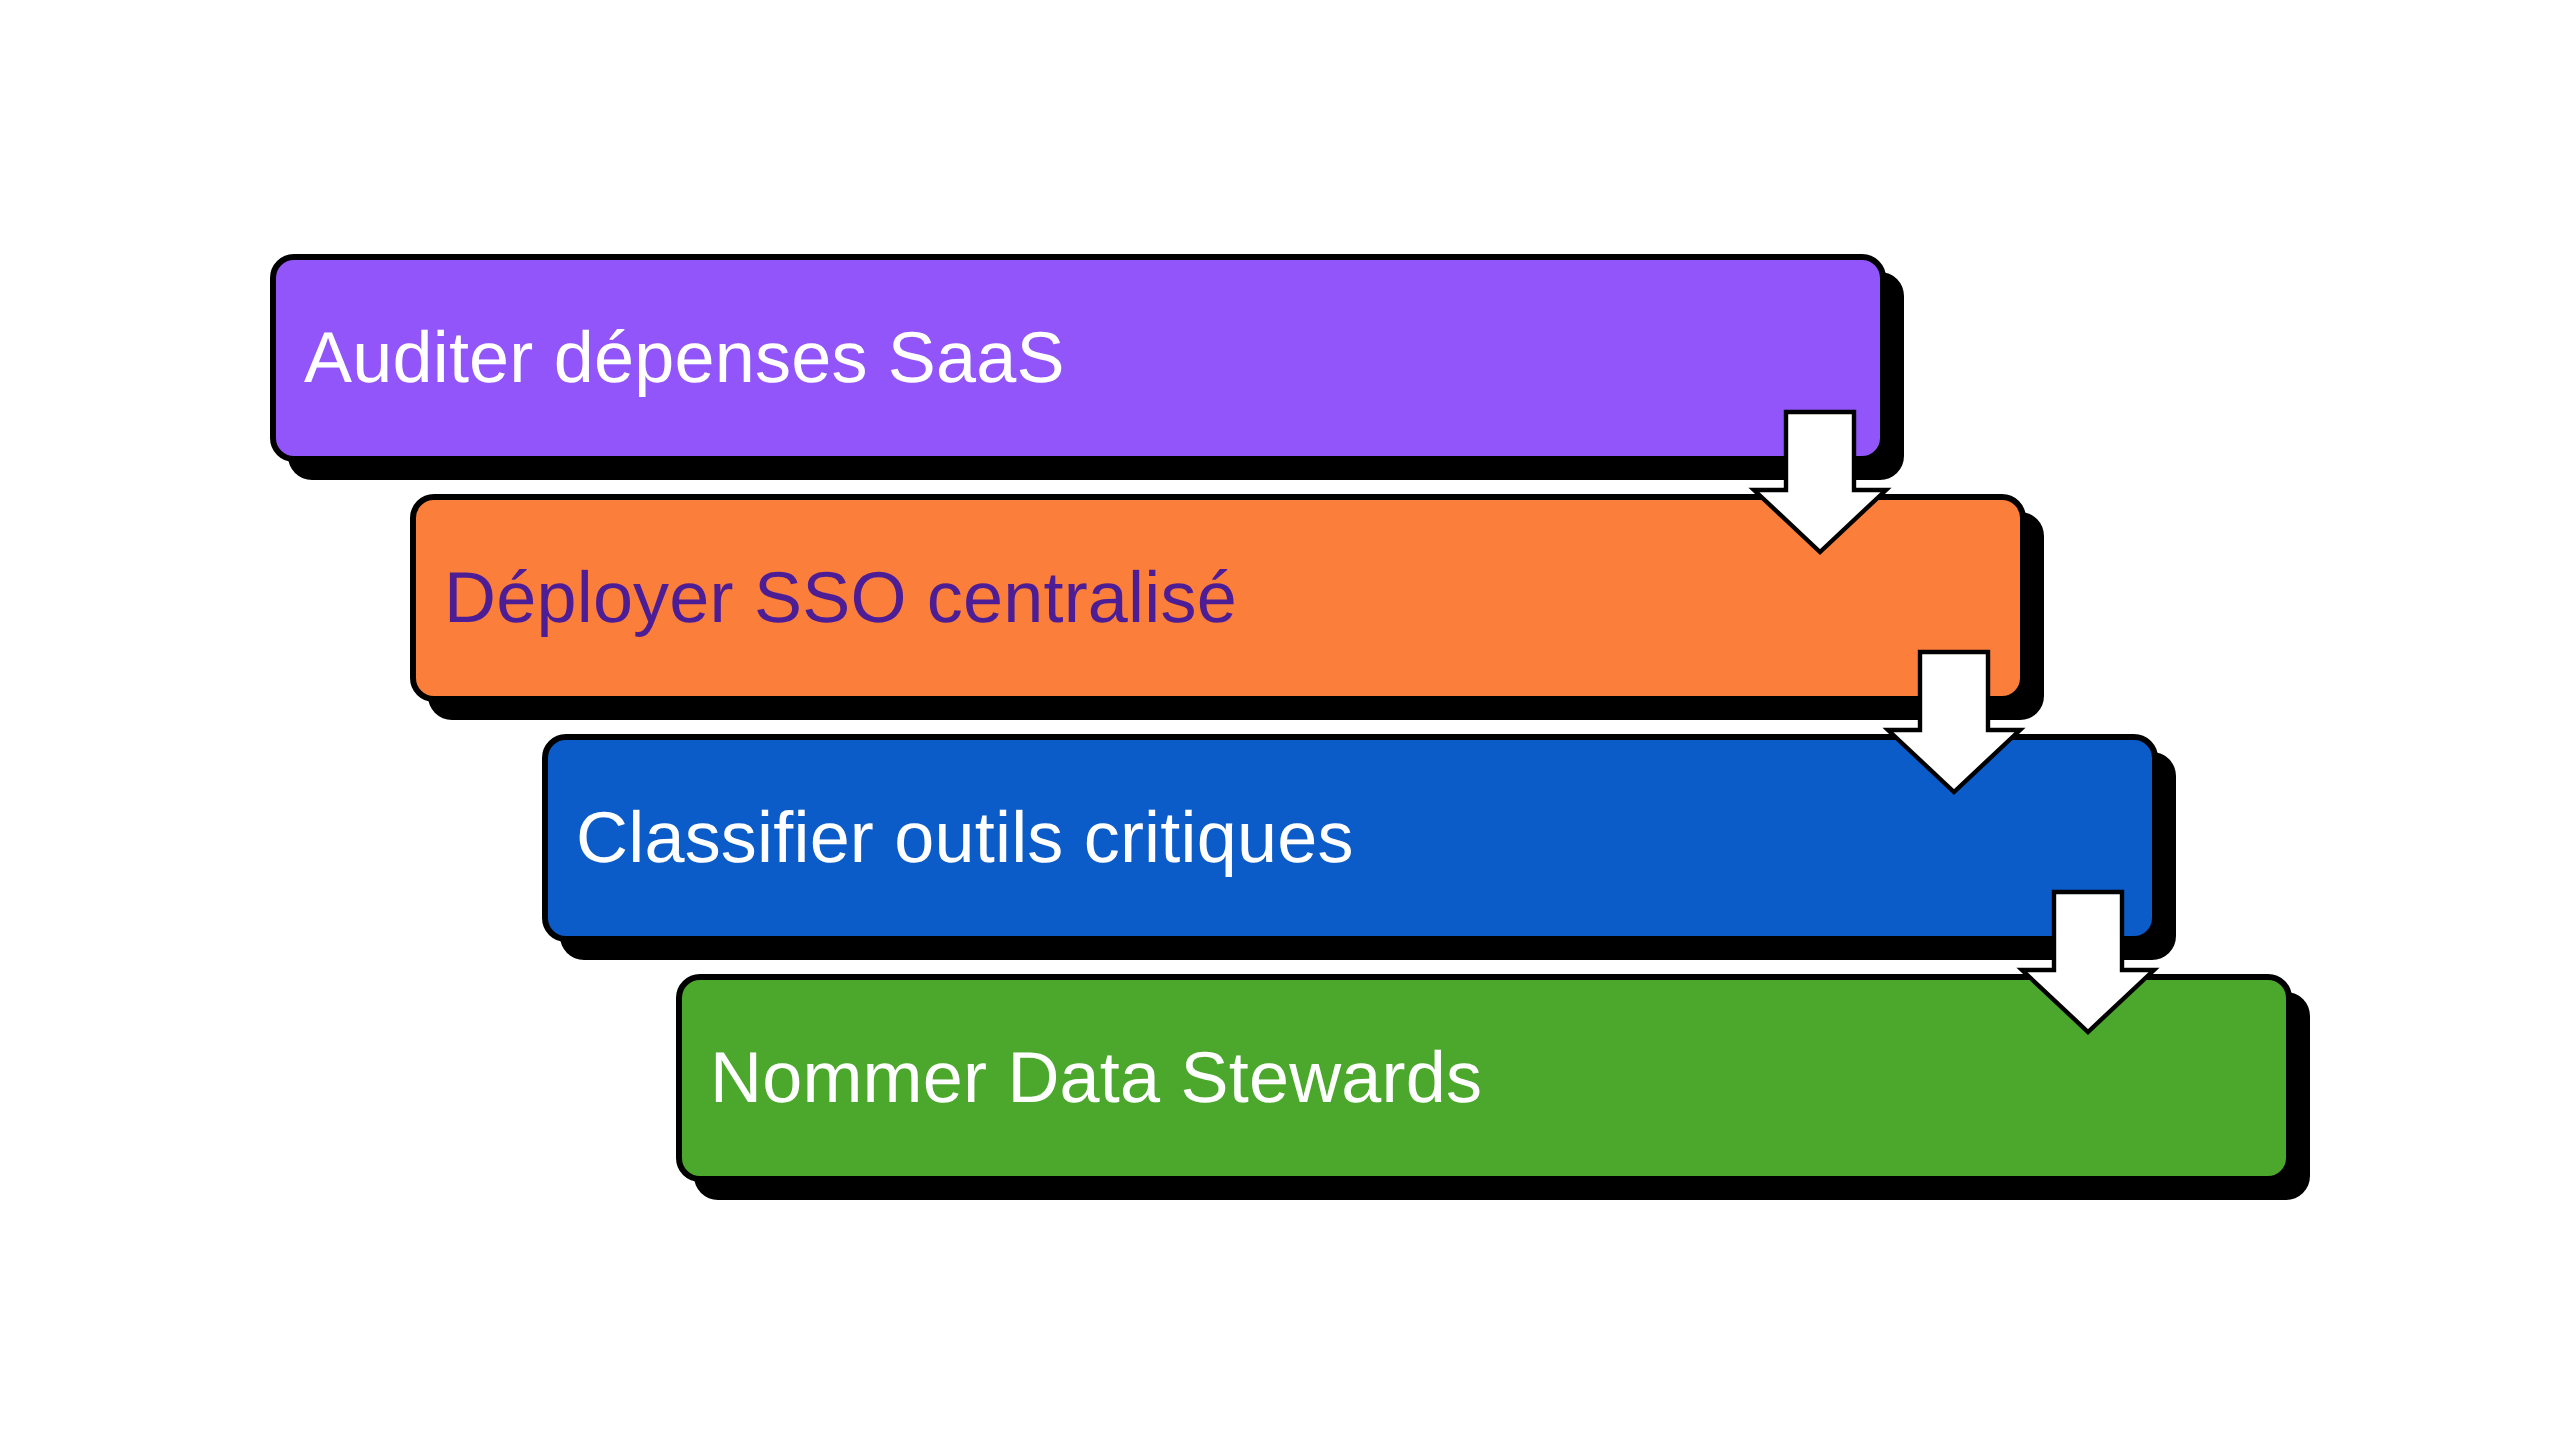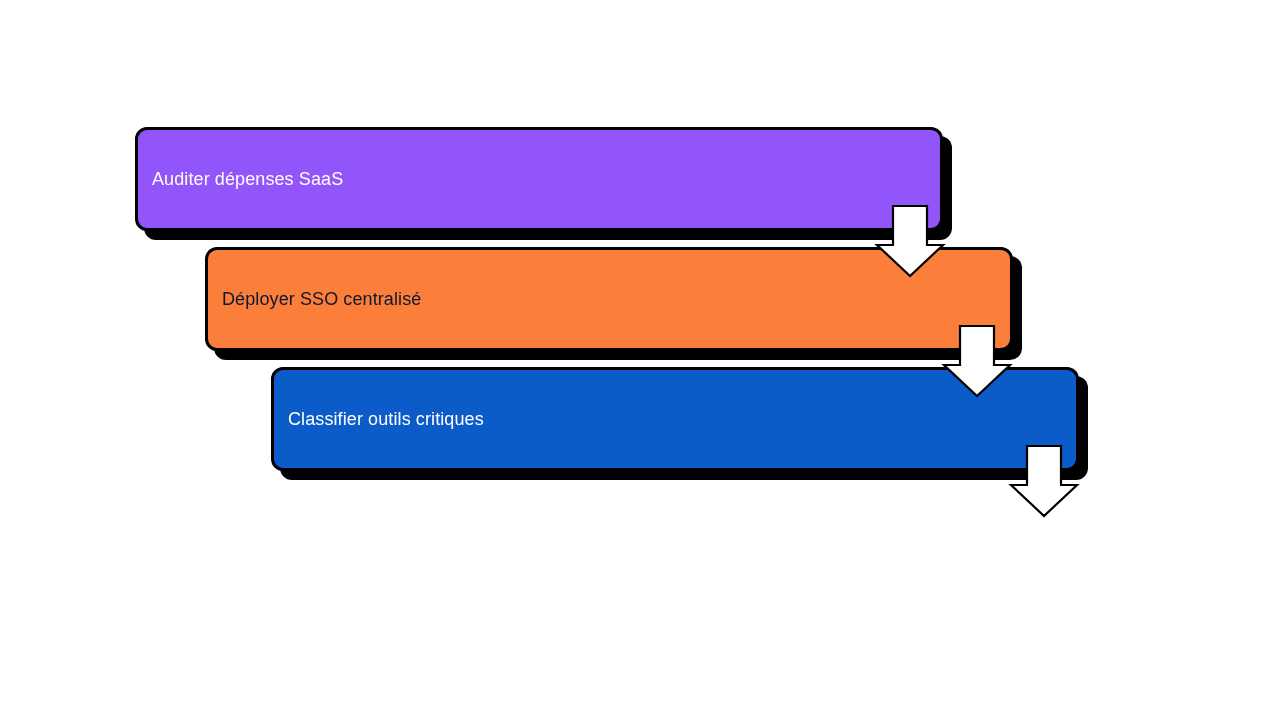--- a/index.html
+++ b/index.html
@@ -29,21 +29,21 @@
     box-sizing: border-box;
     border: 3px solid #000000;
     border-radius: 12px;
     display: flex;
     align-items: center;
     box-shadow: 9px 9px 0 0 #000000;
     z-index: 1;
   }
   .step-label {
     color: #ffffff;
-    font-size: 18px;
+    font-size: 36px;
     font-weight: 400;
     line-height: 1;
     letter-spacing: 0.1px;
     padding-left: 14px;
     white-space: nowrap;
     font-family: "Liberation Sans", sans-serif;
   }
 
   #box-0 { left: 135px; top: 127px; width: 808px; height: 104px; }
   #box-1 { left: 205px; top: 247px; width: 808px; height: 104px; }
@@ -70,27 +70,30 @@
 </head>
 <body style="background: rgb(255, 255, 255);">
 
 <div id="stage">
 
   <div class="step-box" id="box-0" style="background-color: rgb(145, 85, 250); border-color: rgb(0, 0, 0); box-shadow: rgb(0, 0, 0) 9px 9px 0px 0px;">
     <span class="step-label" style="color: rgb(255, 255, 255);">Auditer dépenses SaaS</span>
   </div>
 
   <div class="step-box" id="box-1" style="background-color: rgb(251, 127, 59); border-color: rgb(0, 0, 0); box-shadow: rgb(0, 0, 0) 9px 9px 0px 0px;">
-    <span class="step-label" style="color: #0f172a;">Déployer SSO centralisé</span>
+    <span class="step-label" style="color: #4c1d95;">Déployer SSO centralisé</span>
   </div>
 
   <div class="step-box" id="box-2" style="background-color: rgb(11, 92, 200); border-color: rgb(0, 0, 0); box-shadow: rgb(0, 0, 0) 9px 9px 0px 0px; text-align: right;">
     <span class="step-label" style="color: rgb(255, 255, 255);">Classifier outils critiques</span>
   </div>
 
+  <div class="step-box" id="box-3" style="background-color: rgb(76, 168, 44); border-color: rgb(0, 0, 0); box-shadow: rgb(0, 0, 0) 9px 9px 0px 0px;">
+    <span class="step-label" style="color: rgb(255, 255, 255);">Nommer Data Stewards</span>
+  </div>
 
   <svg class="connector-arrow" id="arrow-0" viewBox="0 0 68 72">
     <polygon points="17,1 51,1 51,40 67,40 34,71 1,40 17,40" fill="#ffffff" stroke="#000000"></polygon>
   </svg>
 
   <svg class="connector-arrow" id="arrow-1" viewBox="0 0 68 72">
     <polygon points="17,1 51,1 51,40 67,40 34,71 1,40 17,40" fill="#ffffff" stroke="#000000"></polygon>
   </svg>
 
   <svg class="connector-arrow" id="arrow-2" viewBox="0 0 68 72">

